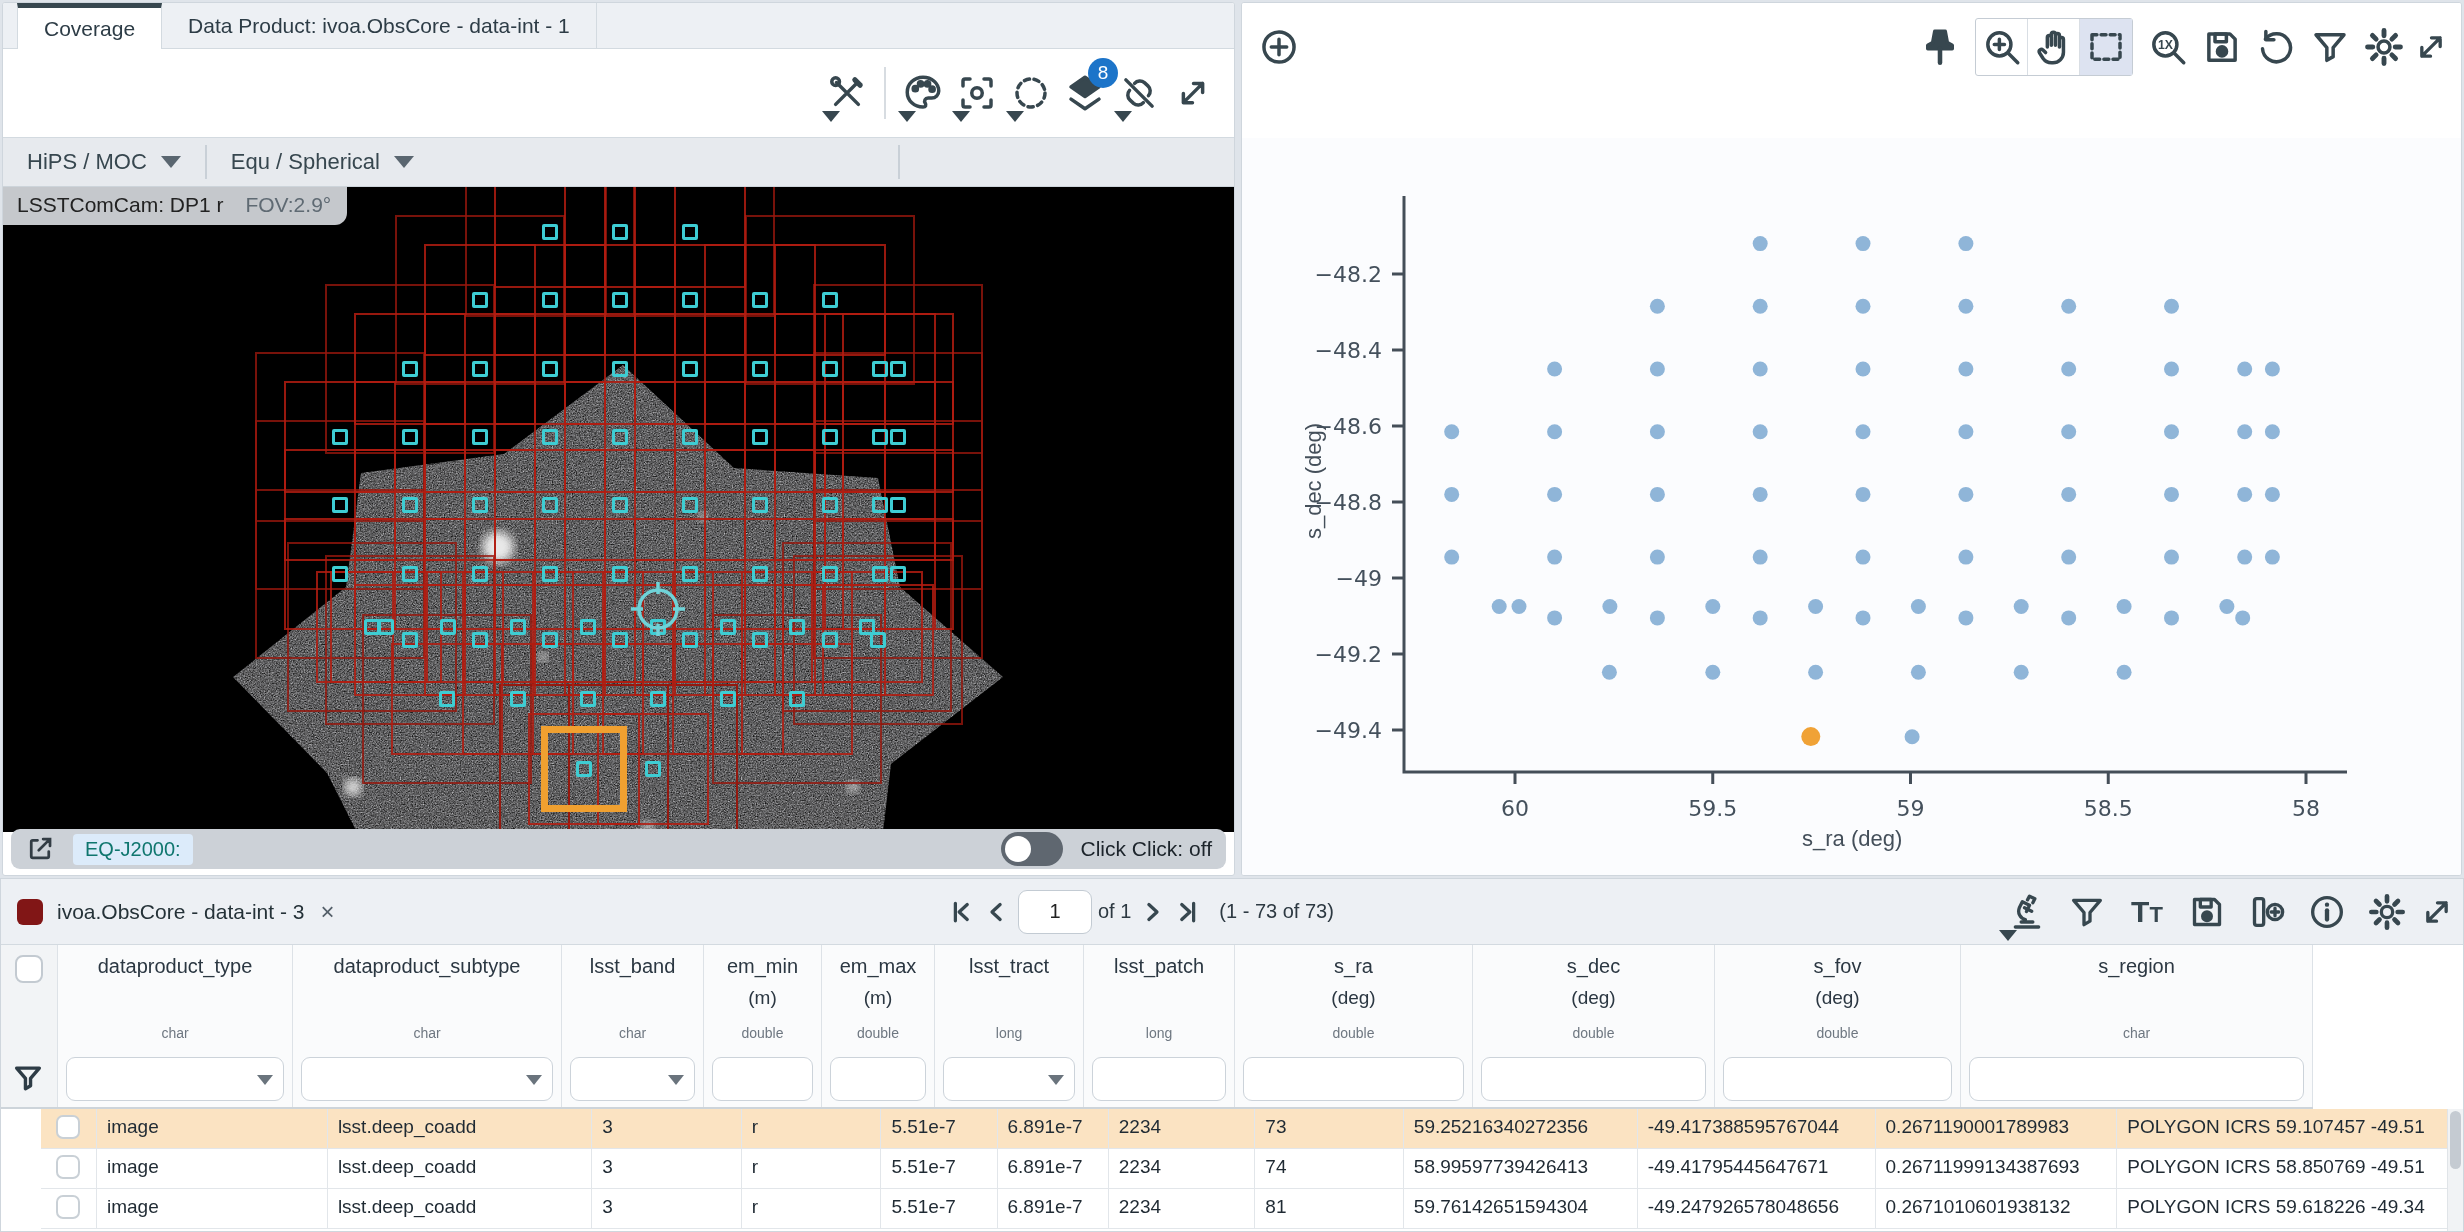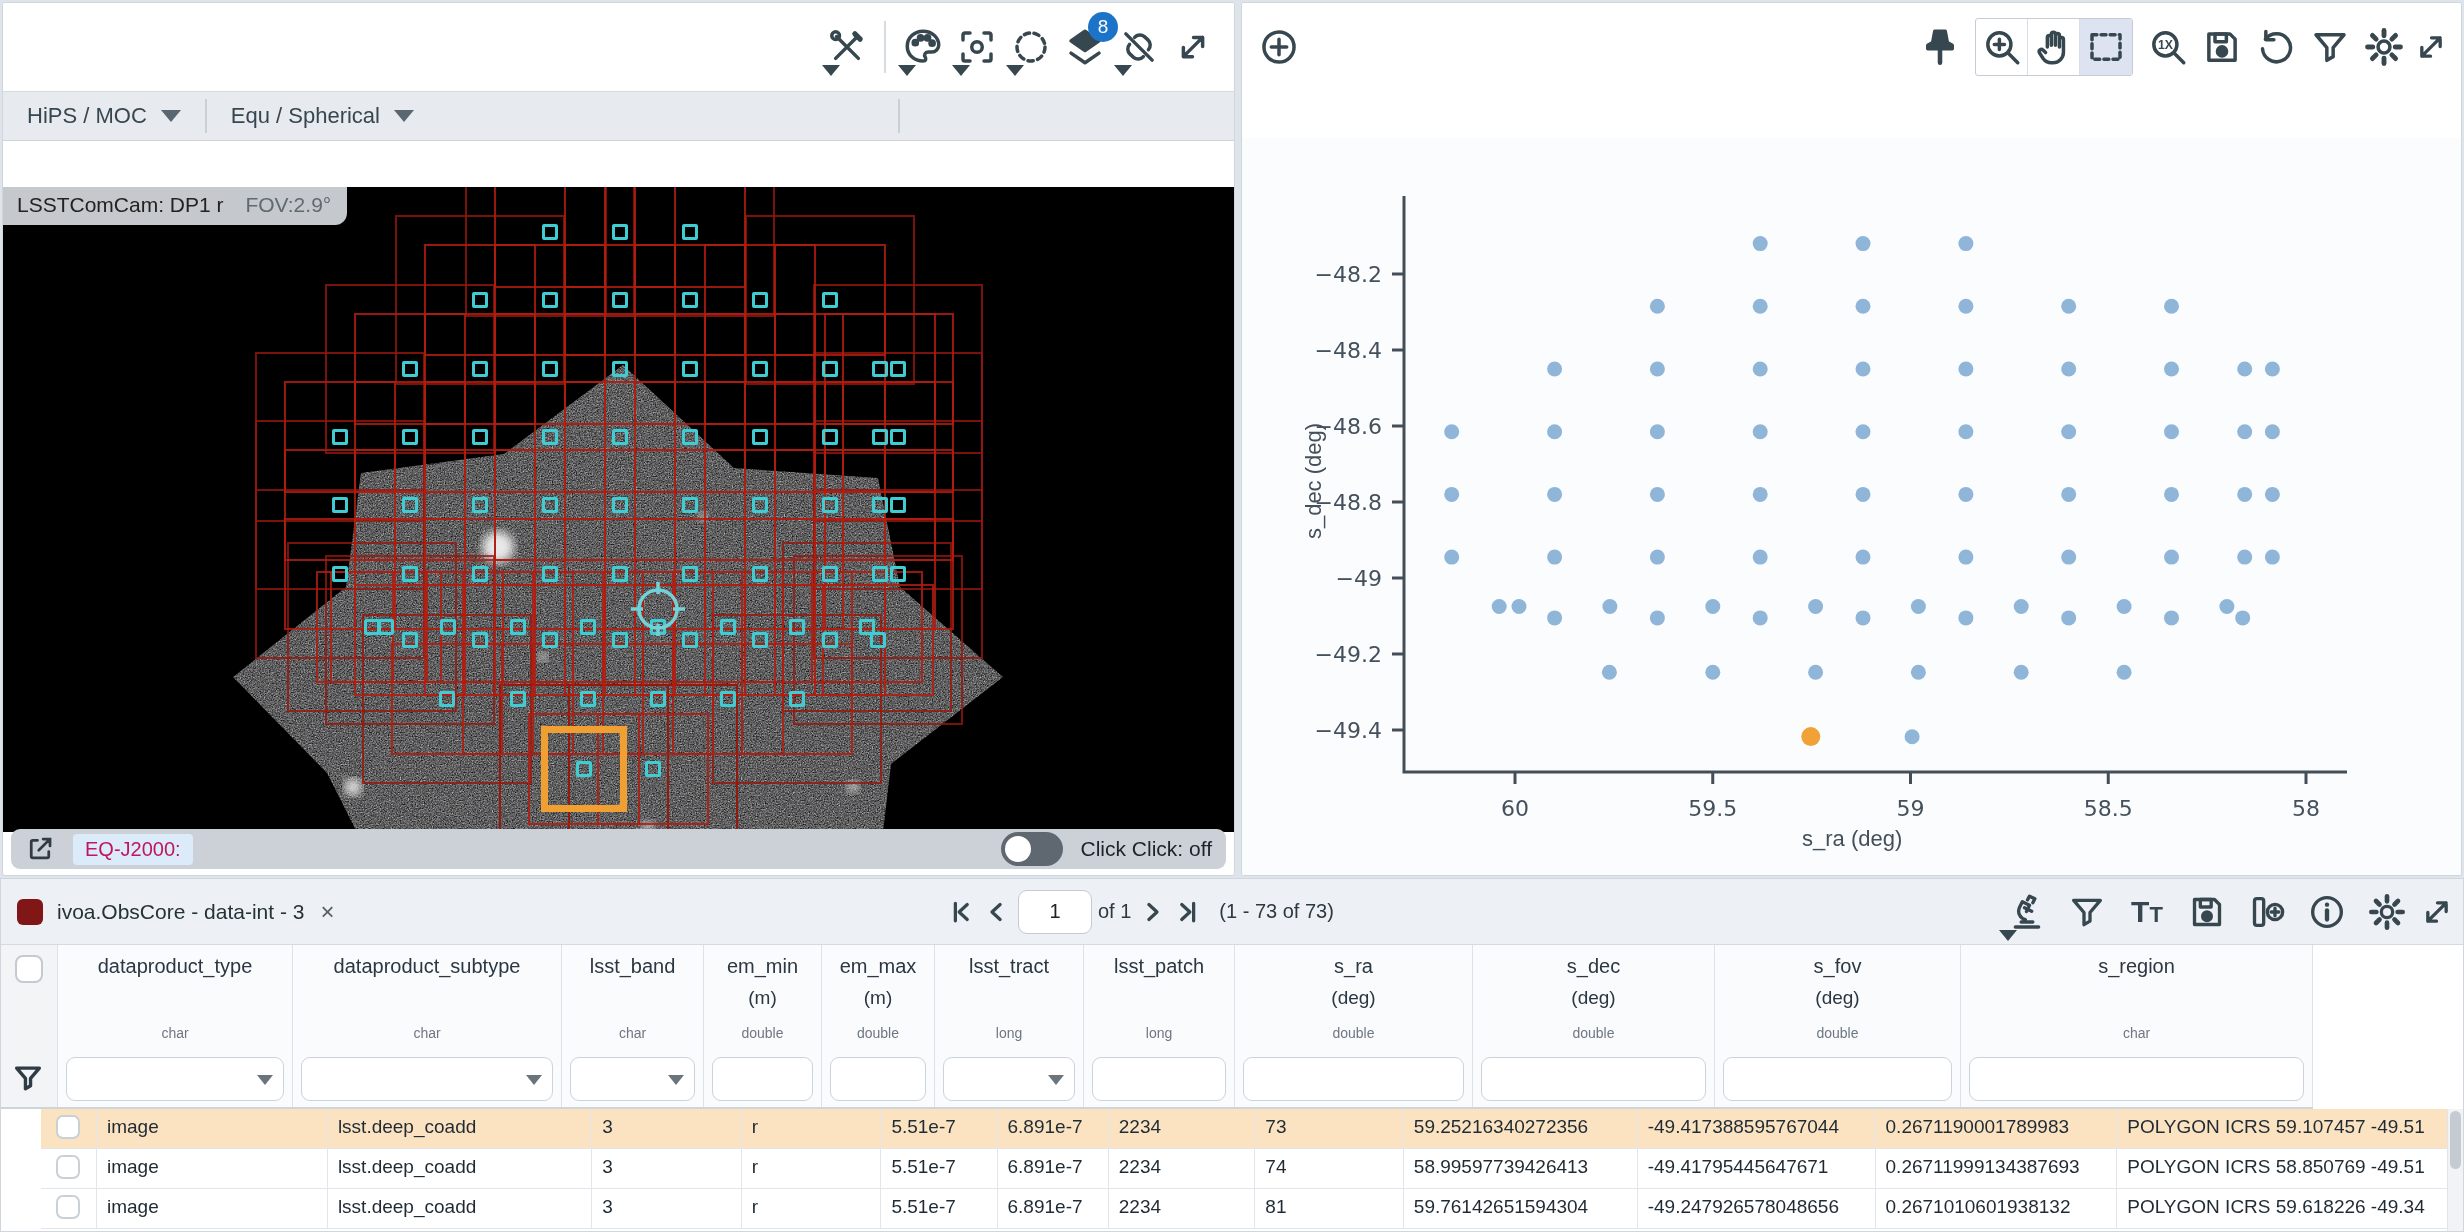--- a/index.html
+++ b/index.html
@@ -37,21 +37,21 @@
   #sky { position:absolute; left:0; top:184px; width:1233px; height:645px; background:#000; overflow:hidden; }
   .sky-label { position:absolute; left:0; top:0; background:rgba(214,217,221,.92); border-radius:0 0 12px 0; padding:6px 16px 8px 14px; font-size:21px; color:#222; z-index:5; }
   .sky-label .fov { color:#5f6a73; margin-left:16px; }
   .red-sq { position:absolute; border:2px solid rgba(178,28,16,.85); }
   .red-sq.big { border:2px solid rgba(150,22,12,.8); }
   .cyan-sq { position:absolute; border:3px solid #3ecdd3; border-radius:2px; }
   .orange-sq { position:absolute; border:7px solid #f0a030; z-index:4; }
 
   .statusbar { position:absolute; left:8px; right:8px; bottom:6px; height:40px; background:#ccd1d7; border-radius:9px; display:flex; align-items:center; padding:0 14px; gap:18px; }
   .statusbar svg { width:30px; height:30px; stroke:#323c44; fill:none; stroke-width:2.2; stroke-linecap:round; }
-  .coord-chip { background:#dcebfa; color:#be185d; font-size:20px; padding:4px 12px; border-radius:4px; }
+  .coord-chip { background:#dcebfa; color:#0f766e; font-size:20px; padding:4px 12px; border-radius:4px; }
   .toggle { width:62px; height:34px; background:#5f6770; border-radius:17px; position:relative; margin-left:auto; }
   .toggle .knob { position:absolute; left:4px; top:4px; width:26px; height:26px; border-radius:13px; background:#fff; }
   .clicklock { font-size:21px; color:#1c242b; }
 
   
   #chart { position:absolute; left:0; top:135px; width:1221px; height:739px; background:#fbfcfe; }
   #chart svg text { font-family:"DejaVu Sans","Liberation Sans",sans-serif; }
   .axis-title-x { position:absolute; left:560px; top:688px; font-size:22px; color:#444f5a; }
   .axis-title-y { position:absolute; left:-28px; top:330px; font-size:22px; color:#444f5a; transform:rotate(-90deg); width:200px; text-align:center; }
 
@@ -188,20 +188,28 @@
       </symbol>
     <symbol id="i-pg-last" viewBox="0 0 24 24">
         <path d="M16.5 5v14M7 6l6.5 6L7 18"></path>
       </symbol>
   </defs>
 </svg>
 
 <div id="root">
 
   <section class="panel" id="left-panel">
+    <div class="tabbar">
+      <div class="tab active">
+          <span>Coverage</span>
+        </div>
+      <div class="tab inactive">
+          <span>Data Product: ivoa.ObsCore - data-int - 1</span>
+        </div>
+    </div>
 
     <div class="toolbar" style="justify-content:flex-end; padding-right:14px;">
       <div class="tbtn">
           <svg>
             <use href="#i-tools"></use>
           </svg>
           <span class="caret"></span>
         </div>
       <div class="vsep"></div>
       <div class="tbtn">

